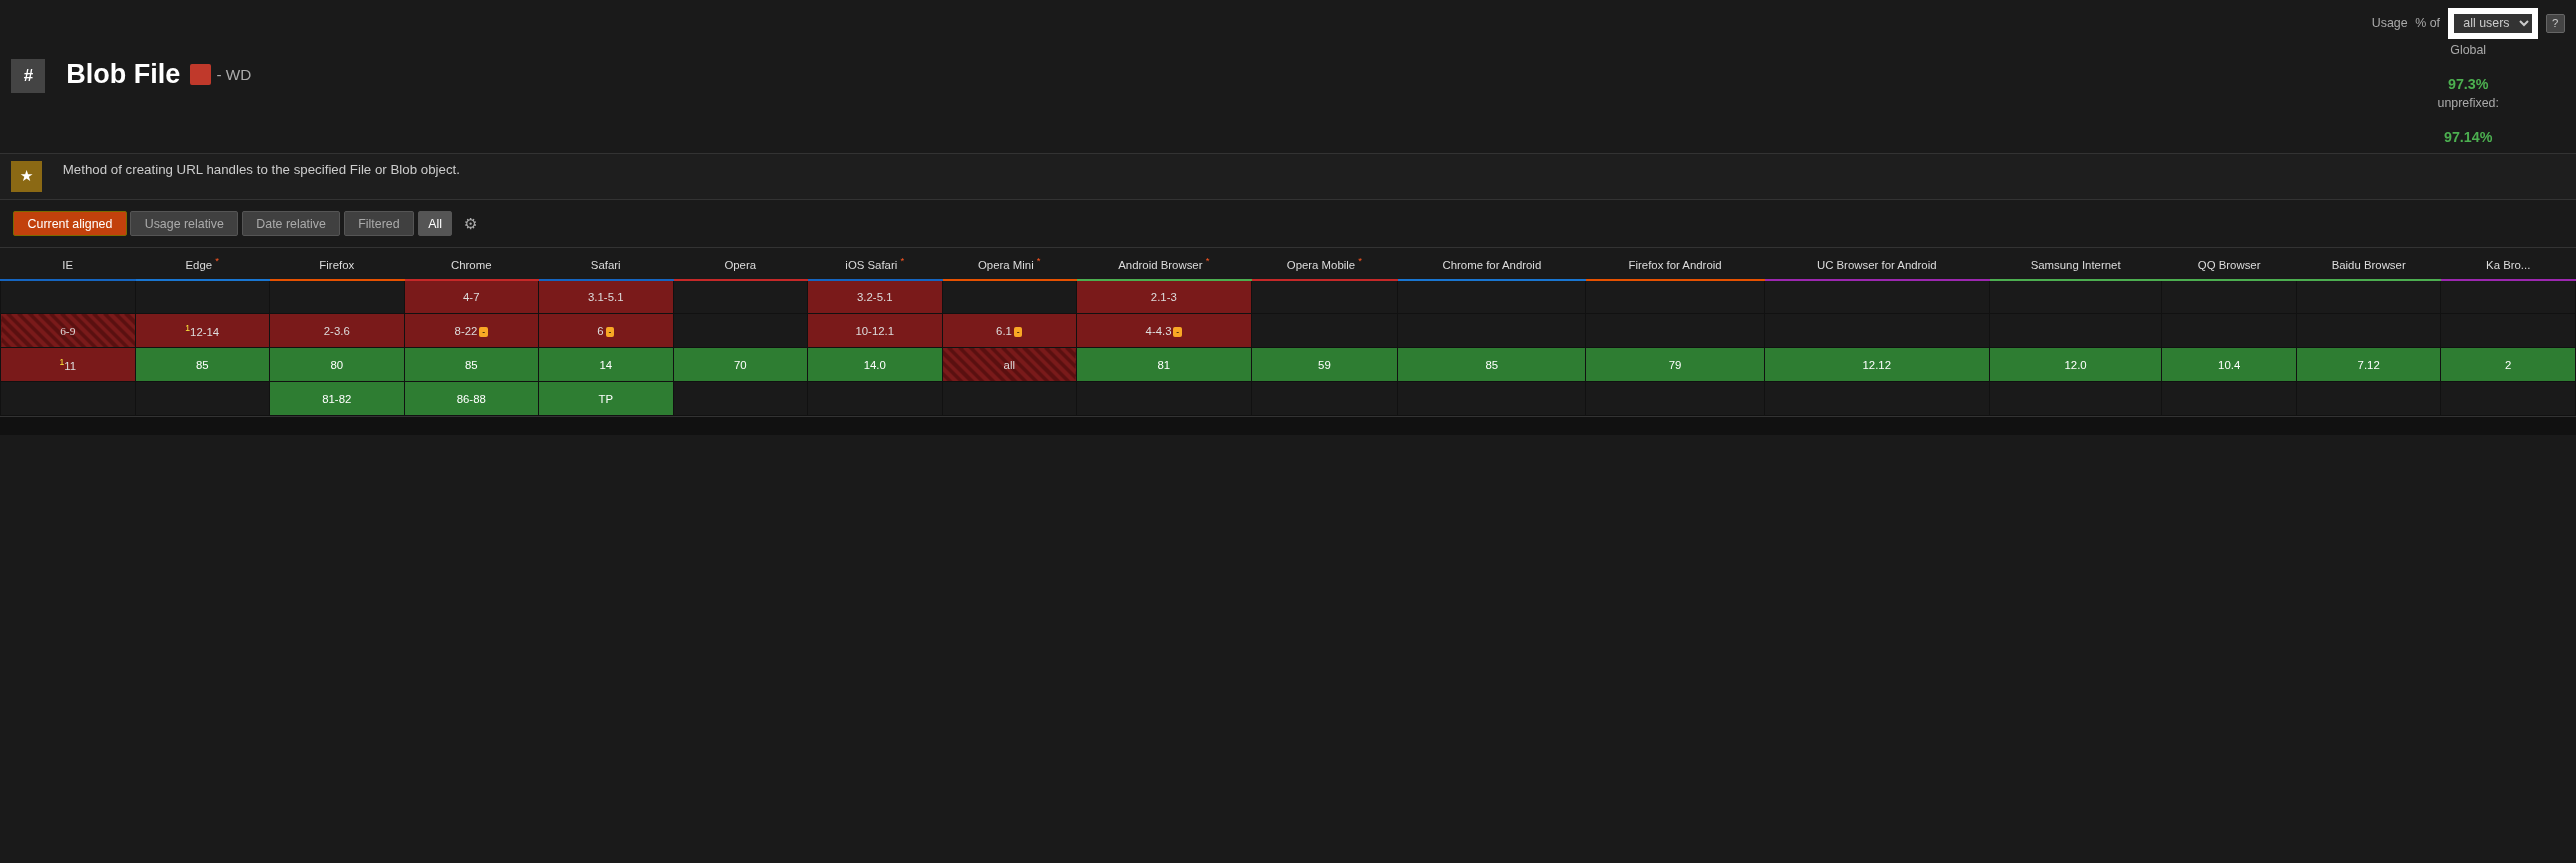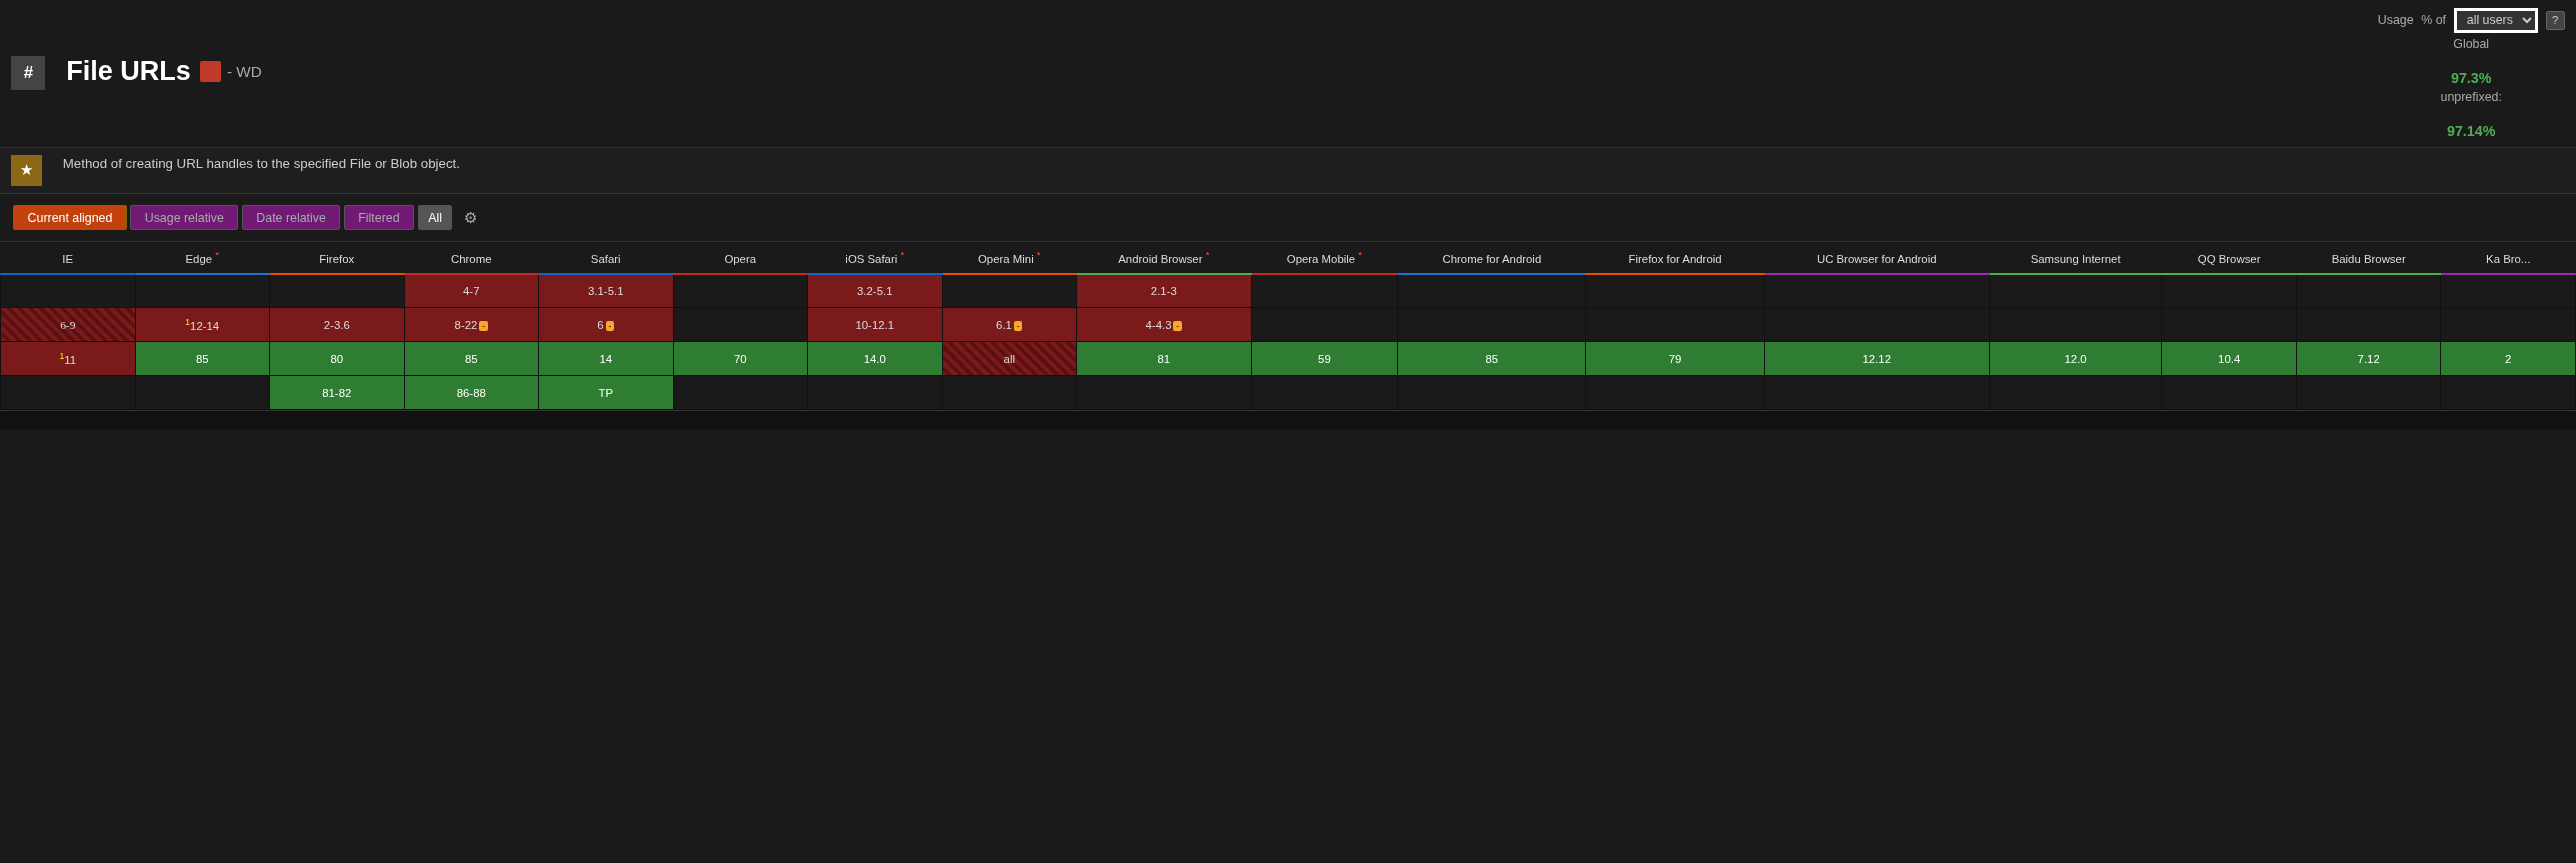--- a/index.html
+++ b/index.html
@@ -35,22 +35,22 @@
       text-align: right;
       display: flex;
       flex-direction: column;
       gap: 3.8px;
     }
     .usage-top {
       display: flex; align-items: center; gap: 7.6px; justify-content: flex-end;
     }
     .usage-label { color: #aaa; font-size: 12.4px; }
     .usage-select {
-      background: #333; color: #ccc; border: 3px solid #ffffff;
-      padding: 1.9px 5.7px; font-size: 12.4px; text-align: center;
+      background: #333; color: #ccc; border: 6px solid #ffffff;
+      padding: 1.9px 5.7px; font-size: 12.4px;
     }
     .help-btn {
       background: #444; color: #ccc; border: 1px solid #666;
       width: 19px; height: 19px; display: flex; align-items: center; justify-content: center;
       font-size: 11.4px; cursor: pointer; border-radius: 1.9px;
     }
     .usage-row { display: flex; justify-content: space-between; gap: 19px; align-items: center; flex-direction: column; }
     .usage-key { color: #aaa; }
     .usage-val-green { color: #4caf50; font-size: 14.3px; font-weight: bold; }
     .star-btn {
@@ -62,21 +62,21 @@
 
     .controls-bar {
       display: flex; align-items: center; gap: 3.8px;
       padding: 9.5px 13.3px;
       background: #1a1a1a;
       border-bottom: 1px solid #333;
     }
     .tab-btn {
       padding: 4.8px 13.3px;
       border: 1px solid #555;
-      background: #701a75;
+      background: #404040;
       color: #aaa;
       cursor: pointer;
       font-size: 12.4px;
       border-radius: 1.9px;
     }
     .tab-btn.active {
       background: #c2410c;
       color: #fff;
       border-color: #7a6a00;
     }
@@ -168,21 +168,21 @@
 </head>
 <body>
 
 <div class="top-bar">
   <div style="display:flex; align-items:flex-start; gap:9.5px; flex:1;">
     <div class="hash-icon">
       <span>#</span>
     </div>
     <div style="display:flex; flex-direction:column; gap:3.8px;">
       <div class="title-area">
-        <span class="page-title">File URLs</span>
+        <span class="page-title">Blob File</span>
         <span class="wd-badge">
           <span style="display:inline-block; width:21px; height:21px; background:#c0392b; border-radius:1.9px;"></span>
           <span>- WD</span>
         </span>
       </div>
     </div>
 
   </div>
   <div class="usage-panel">
     <div class="usage-top">

